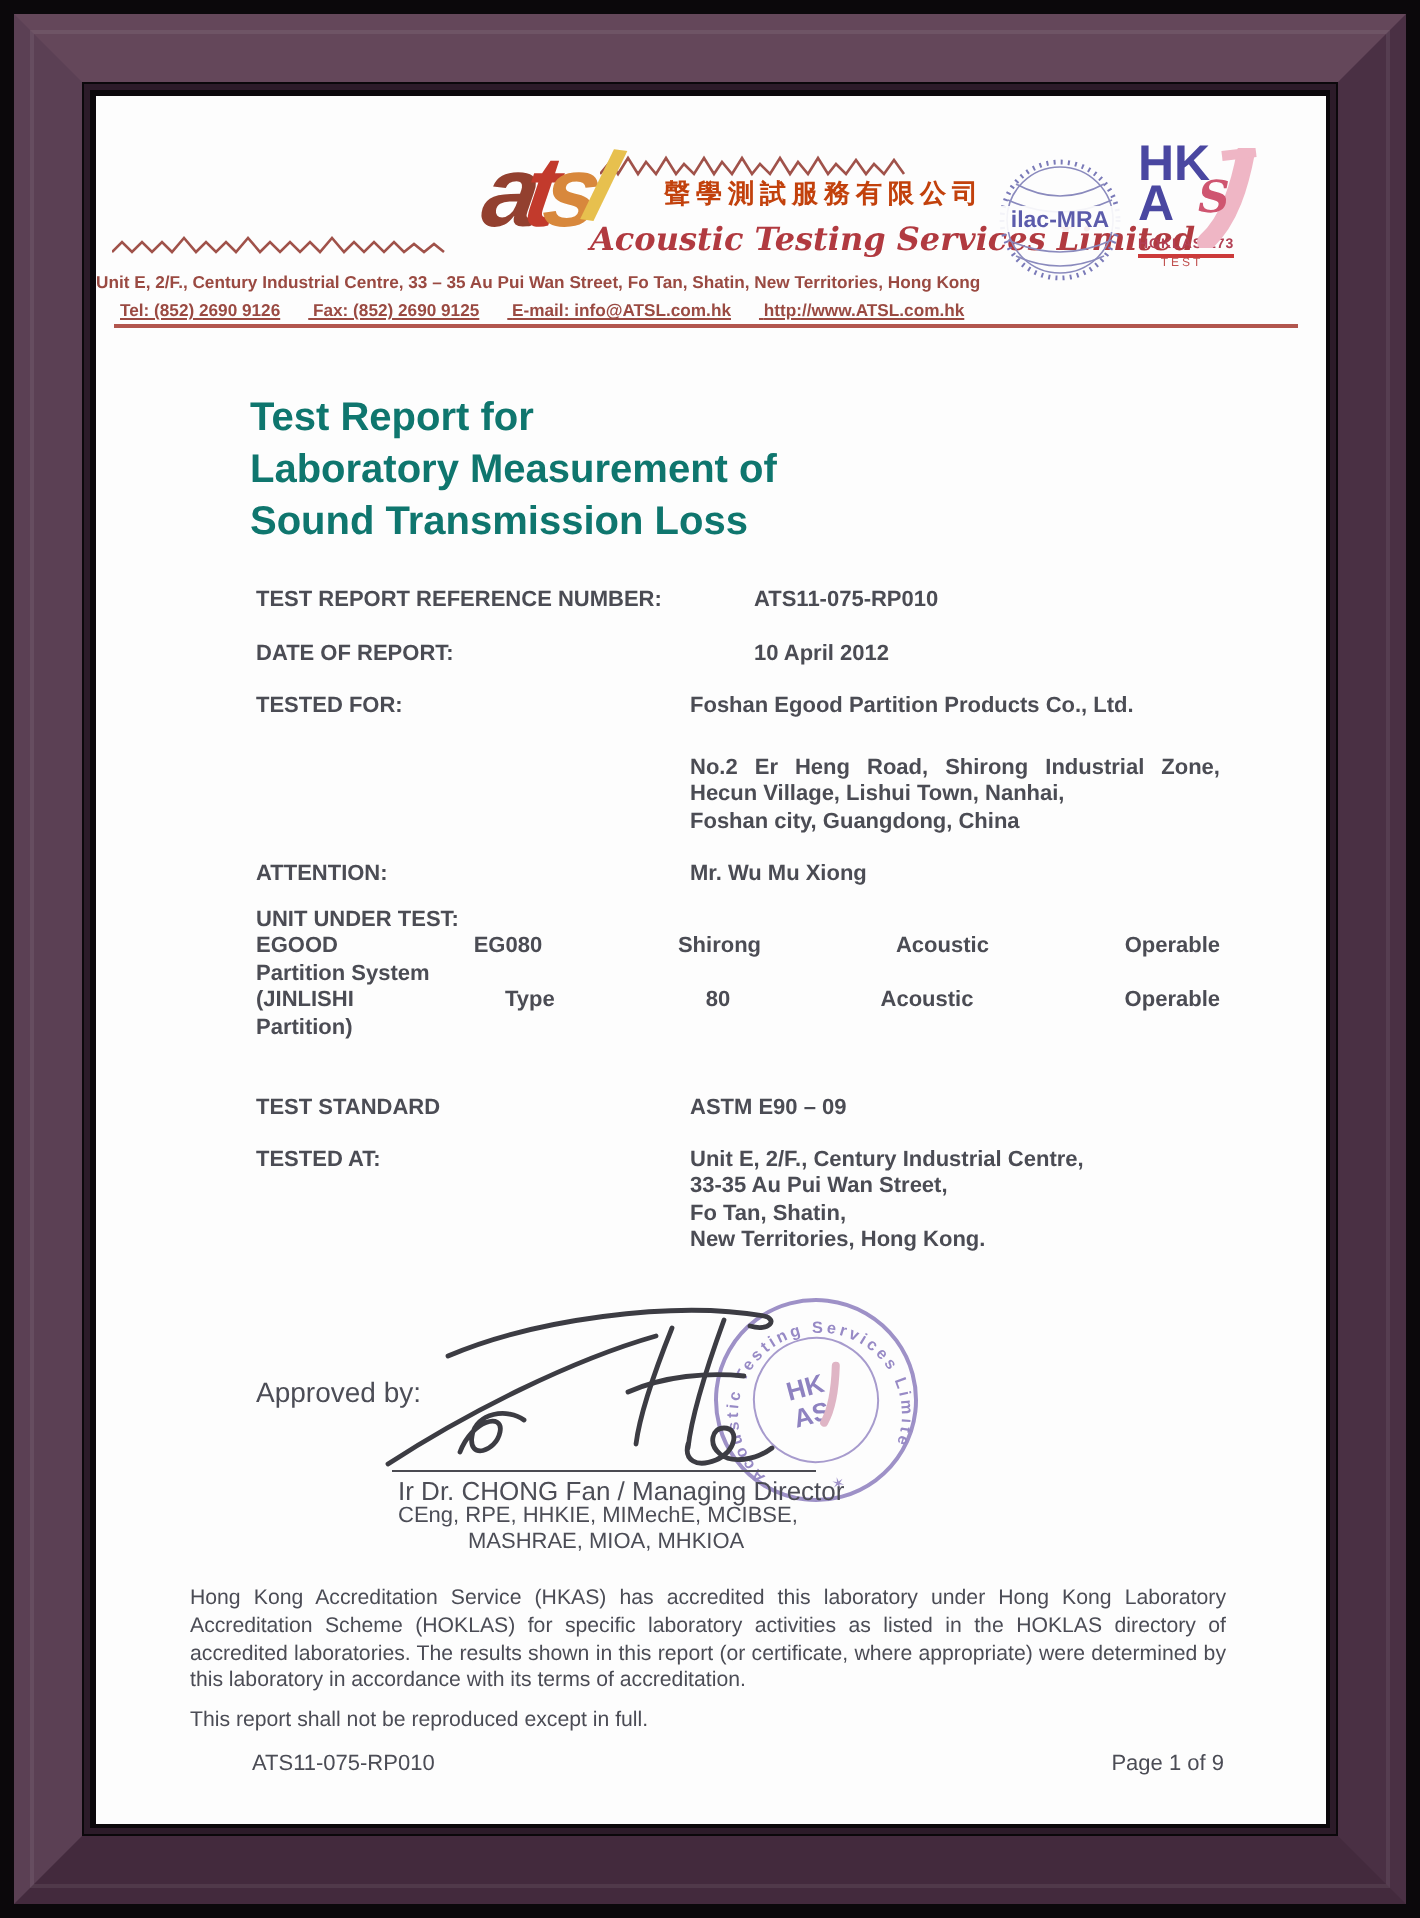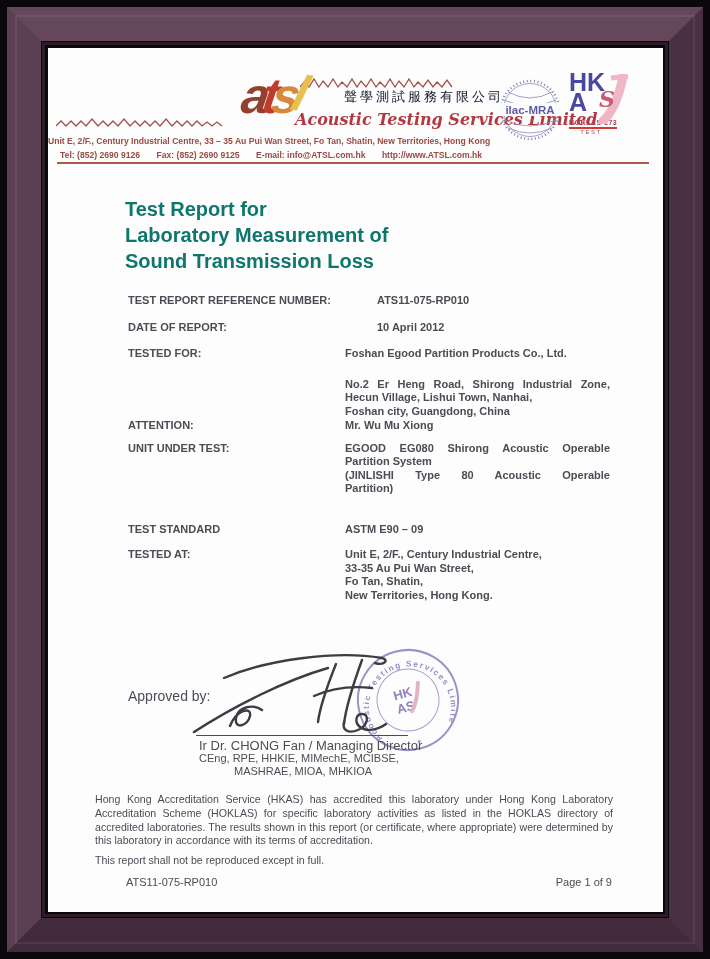--- a/index.html
+++ b/index.html
@@ -35,34 +35,34 @@
     position:absolute;left:194px;top:20px;display:flex;
     font-weight:900;font-style:italic;font-size:50px;line-height:56px;
     transform:skewX(-8deg);letter-spacing:-7px;
   }
   .lg-a{color:#93402f;}
   .lg-t{color:#c23a2c;}
   .lg-s{color:#d8883c;}
   .lg-l{color:#e7c04e;transform:rotate(8deg) translateY(-3px);}
   .cn{
     position:absolute;left:284px;top:40px;
-    color:#0f172a;font-weight:normal;font-size:13px;letter-spacing:3px;white-space:nowrap;margin-left:12px;
+    color:#c2410c;font-weight:bold;font-size:13px;letter-spacing:3px;white-space:nowrap;
   }
   .en{
     position:absolute;left:247px;top:62px;
     font-family:"DejaVu Serif", serif;font-style:italic;font-weight:bold;
     color:#b13a40;font-size:16px;white-space:nowrap;
   }
   .addr{
     position:absolute;left:0;top:88px;width:470px;
     color:#9a4a42;font-size:8.6px;font-weight:bold;white-space:nowrap;
   }
   .contact{
     position:absolute;left:12px;top:102px;width:470px;
-    color:#9a4a42;font-size:8.6px;font-weight:bold;white-space:nowrap;
+    color:#9a4a42;font-size:8.6px;font-weight:bold;white-space:nowrap;text-decoration:underline;
   }
   .contact span{margin-right:14px;}
   .rule{
     position:absolute;left:9px;top:114px;width:592px;height:2px;
     background:#b2564e;
   }
   
   .ilac{position:absolute;left:450px;top:30px;width:64px;height:64px;}
   .hkas{position:absolute;left:521px;top:24px;width:70px;}
   .hkas-letters{position:relative;width:58px;color:#4a47a1;font-weight:800;
@@ -79,23 +79,23 @@
     font-size:20px;font-weight:bold;line-height:26px;color:#0f766e;
   }
   
   .fields{position:absolute;left:80px;top:246px;width:482px;font-size:11px;font-weight:bold;color:#4b4c54;}
   .frow{display:flex;line-height:13.5px;}
   .flabel{width:217px;flex-shrink:0;}
   .fvalue{flex:1;}
   .stretch{text-align:justify;text-align-last:justify;}
   .mb13{margin-bottom:13px;gap:32px;}
   .mb17{margin-bottom:17px;}
-  .mb1{margin-bottom:1px;}
+  .mb1{margin-bottom:13px;}
   .mb9{margin-bottom:9px;}
-  .mb27{margin-bottom:27px;}
+  .mb27{margin-bottom:27px;flex-direction:column;}
   .mb12{margin-bottom:12px;}
   
   .stamp{position:absolute;left:300px;top:592px;width:120px;height:120px;
     transform:rotate(-15deg);opacity:.9;}
   .signature{position:absolute;left:138px;top:600px;}
   .approved-label{position:absolute;left:80px;top:640px;font-size:14px;}
   .sig-line{position:absolute;left:148px;top:687px;width:212px;border-top:1.5px solid #4b4b52;}
   .sig-name{position:absolute;left:151px;top:691px;font-size:13px;line-height:13px;}
   .sig-qual1{position:absolute;left:151px;top:704px;font-size:11px;}
   .sig-qual2{position:absolute;left:151px;top:717px;font-size:11px;padding-left:35px;}

